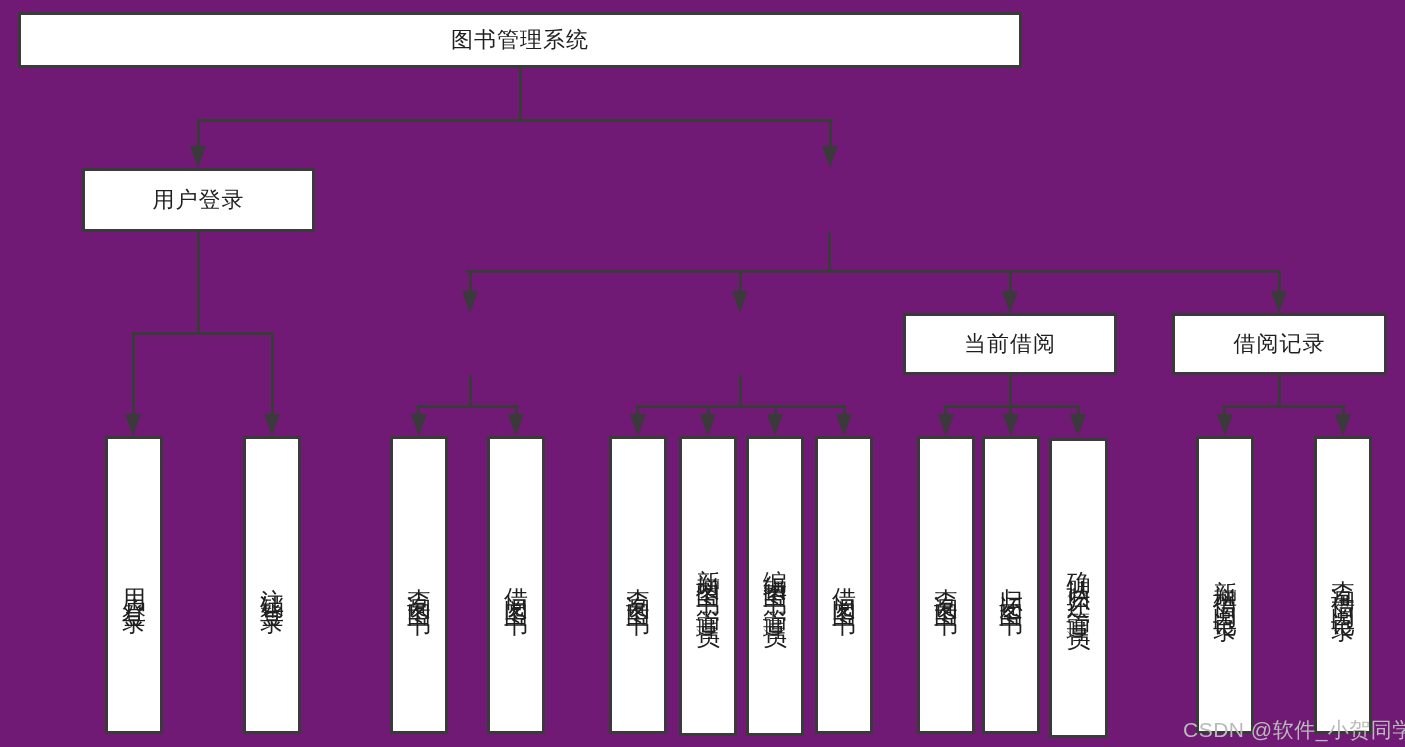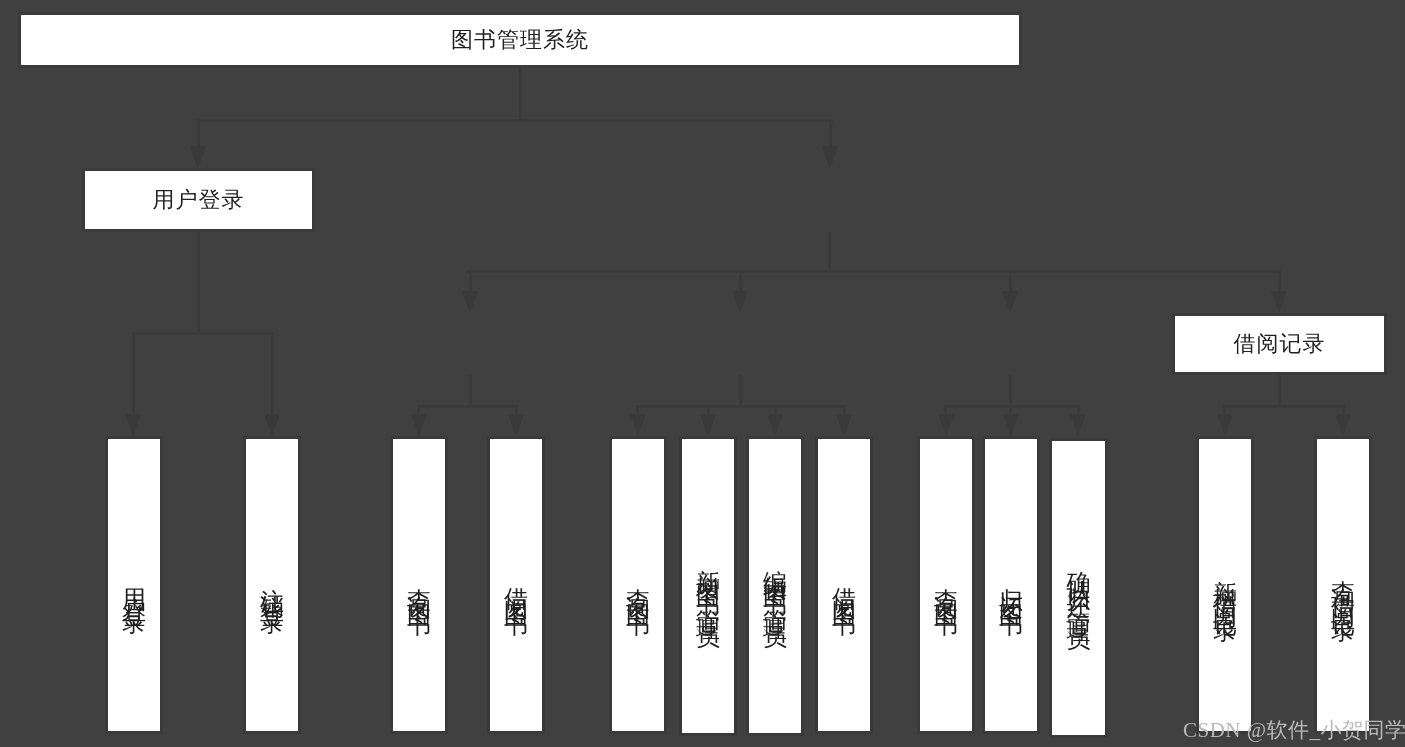--- a/index.html
+++ b/index.html
@@ -1,18 +1,18 @@
 <!DOCTYPE html>
 <html><head>
 <meta charset="utf-8">
 <style>
   html,body{margin:0;padding:0;background:#ffffff;}
   #canvas{
-    position:relative;width:1405px;height:747px;background:#404040;
-    font-family:Liberation Serif, serif;overflow:hidden;
+    position:relative;width:1405px;height:747px;background:#701a75;
+    font-family:Liberation Sans, sans-serif;overflow:hidden;
   }
   .box{
     position:absolute;box-sizing:border-box;background:#ffffff;
     border:3px solid #3a3a3a;display:flex;align-items:center;justify-content:center;
     color:#1f1f1f;
   }
   .hbox span{font-size:22px;letter-spacing:1px;white-space:nowrap;}
   .vbox span{
     writing-mode:vertical-rl;text-orientation:mixed;
     font-size:24px;letter-spacing:8px;line-height:1;white-space:nowrap;
@@ -59,20 +59,23 @@
   <div class="line" style="left:466px;top:270px;width:815px;height:3px;"></div>
   <div class="line" style="left:469px;top:270px;width:3px;height:25px;"></div>
   <div class="arrow" style="left:462px;top:291px;"></div>
   <div class="line" style="left:739px;top:270px;width:3px;height:25px;"></div>
   <div class="arrow" style="left:732px;top:291px;"></div>
   <div class="line" style="left:1009px;top:270px;width:3px;height:25px;"></div>
   <div class="arrow" style="left:1002px;top:291px;"></div>
   <div class="line" style="left:1278px;top:270px;width:3px;height:25px;"></div>
   <div class="arrow" style="left:1271px;top:291px;"></div>
 
+  <div class="box hbox" style="left:903px;top:313px;width:214px;height:62px;">
+    <span>当前借阅</span>
+  </div>
   <div class="box hbox" style="left:1172px;top:313px;width:215px;height:62px;">
     <span>借阅记录</span>
   </div>
 
   <div class="line" style="left:469px;top:375px;width:3px;height:33px;"></div>
   <div class="line" style="left:417px;top:405px;width:102px;height:3px;"></div>
   <div class="line" style="left:417px;top:405px;width:3px;height:12px;"></div>
   <div class="arrow" style="left:411px;top:414px;"></div>
   <div class="line" style="left:515px;top:405px;width:3px;height:12px;"></div>
   <div class="arrow" style="left:508px;top:414px;"></div>

